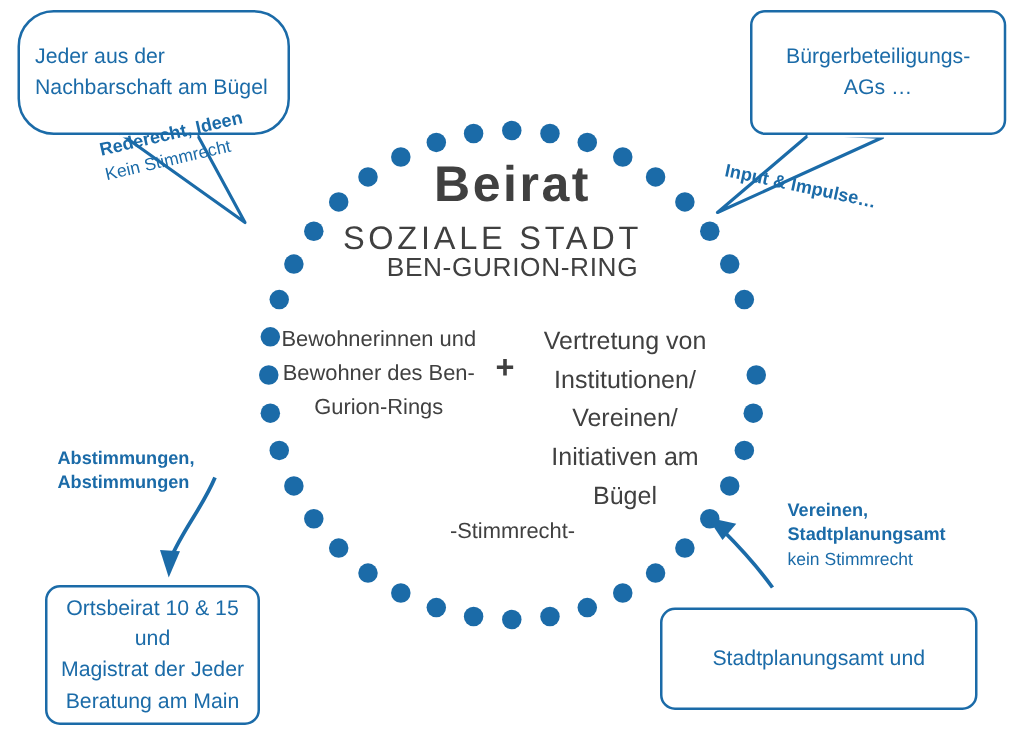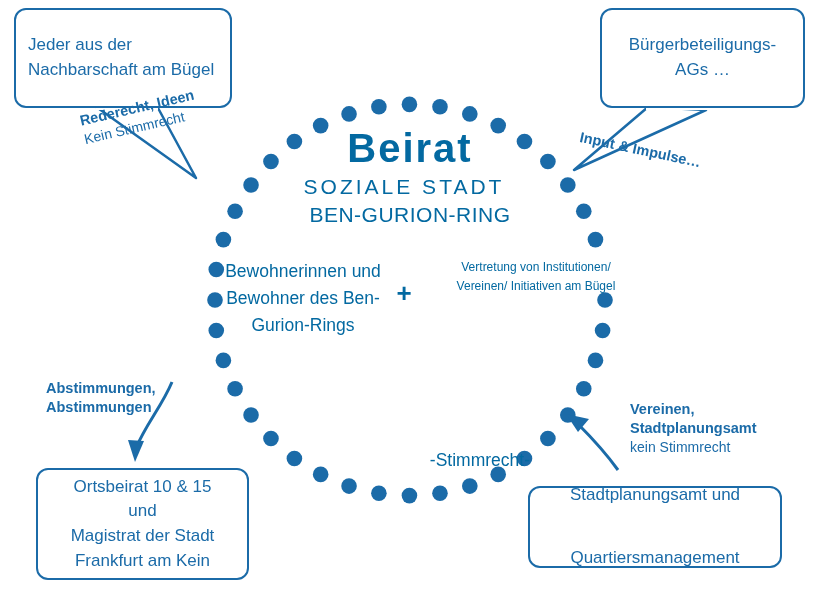--- a/index.html
+++ b/index.html
@@ -47,33 +47,34 @@
     white-space: nowrap;
   }
 
   #bubble-neighbourhood {
     left: 14px;
     top: 8px;
     width: 218px;
     height: 100px;
     text-align: left;
     align-items: flex-start;
+    border-radius: 29px;
   }
   #bubble-neighbourhood div { white-space: normal; text-align: left; }
 
   #bubble-workshops {
     left: 600px;
     top: 8px;
     width: 205px;
     height: 100px;
   }
   #bubble-ortsbeirat {
     left: 36px;
     top: 468px;
-    width: 213px;
+    width: 172px;
     height: 112px;
   }
   #bubble-stadtplanungsamt {
     left: 528px;
     top: 486px;
     width: 254px;
     height: 82px;
     gap: 38px;
   }
 
@@ -99,47 +100,47 @@
     transform-origin: left top;
   }
   #label-input {
     left: 582px;
     top: 128px;
     transform: rotate(12deg);
     transform-origin: left top;
   }
   #label-abstimmungen {
     left: 46px;
-    top: 379px;
+    top: 358px;
   }
   #label-beratung {
     left: 630px;
     top: 400px;
   }
 
   
   .center-text {
     position: absolute;
-    color: #0369a1;
+    color: #404040;
     text-align: center;
     z-index: 3;
   }
   #title-main {
     left: 250px;
     top: 126px;
     width: 320px;
     font-size: 40px;
     font-weight: bold;
     letter-spacing: 2px;
   }
   #title-sub1 {
-    left: 244px;
+    left: 234px;
     top: 175px;
     width: 320px;
-    font-size: 21px;
+    font-size: 26px;
     letter-spacing: 3px;
   }
   #title-sub2 {
     left: 250px;
     top: 203px;
     width: 320px;
     font-size: 21px;
     letter-spacing: 0.5px;
   }
   #col-left {
@@ -153,30 +154,28 @@
     left: 389px;
     top: 278px;
     width: 30px;
     font-size: 26px;
     font-weight: bold;
   }
   #col-right {
     left: 420px;
     top: 258px;
     width: 160px;
-    font-size: 12px;
+    font-size: 20px;
     line-height: 1.55;
-    margin-left: 36px;
   }
   #stimmrecht {
     left: 290px;
-    top: 450px;
+    top: 414px;
     width: 240px;
     font-size: 17.5px;
-    text-align: right;
   }
 </style>
 </head>
 <body>
 
 <div id="stage">
 
   <svg id="svg-layer" viewBox="0 0 820 600">
 
     <g fill="#1b6ba8">
@@ -248,27 +247,26 @@
   </div>
 
   <div class="bubble" id="bubble-workshops">
     <div>Bürgerbeteiligungs-</div>
     <div>AGs …</div>
   </div>
 
   <div class="bubble" id="bubble-ortsbeirat">
     <div>Ortsbeirat 10 &amp; 15</div>
     <div>und</div>
-    <div>Magistrat der Stadt</div>
-    <div>Frankfurt am Kein</div>
+    <div>Magistrat der Jeder</div>
+    <div>Beratung am Main</div>
   </div>
 
   <div class="bubble" id="bubble-stadtplanungsamt">
     <div>Stadtplanungsamt und</div>
-    <div>Quartiersmanagement</div>
   </div>
 
   <div class="conn-label" id="label-rederecht">
     <div class="b">Rederecht, Ideen</div>
     <div class="n">Kein Stimmrecht</div>
   </div>
 
   <div class="conn-label" id="label-input">
     <div class="b">Input &amp; Impulse…</div>
   </div>

